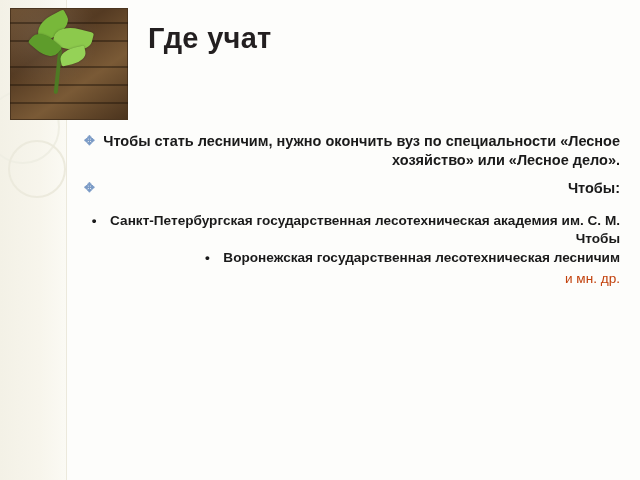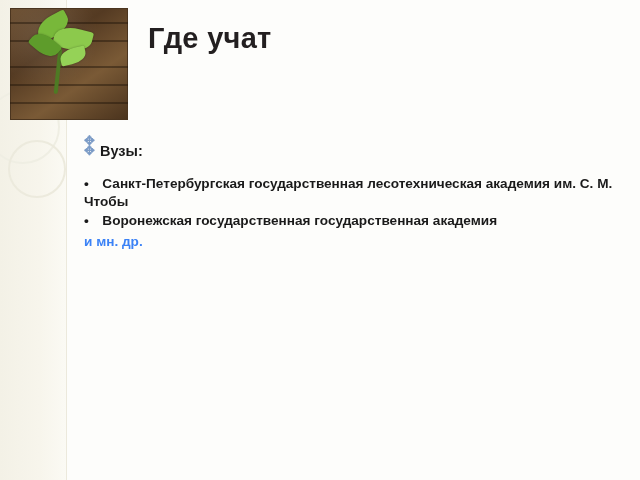--- a/index.html
+++ b/index.html
@@ -12,20 +12,21 @@
     overflow: hidden;
     font-family: "Liberation Sans", sans-serif;
     background: #ffffff;
   }
   .slide {
     position: relative;
     width: 640px;
     height: 480px;
     background: #fdfdfb;
     overflow: hidden;
+    text-align: right;
   }
   
   .left-band {
     position: absolute;
     left: 0;
     top: 0;
     width: 66px;
     height: 480px;
     background: linear-gradient(to right, #f3f1e6 0%, #f7f5ec 60%, #fbfaf4 100%);
     border-right: 1px solid #ece9dc;
@@ -134,22 +135,22 @@
     color: #1a1a1a;
     line-height: 1.35;
   }
   .sub-item {
     margin-bottom: 1px;
     white-space: pre-line;
   }
   .tail {
     margin-top: 2px;
     font-size: 13.6px;
-    font-weight: bold;
-    color: #3b82f6;
+    font-weight: normal;
+    color: #c2410c;
   }
 </style>
 </head>
 <body>
 
 <div class="slide">
 
   <div class="left-band"></div>
 
   <div class="photo">
@@ -164,27 +165,28 @@
     <div class="leaf l3"></div>
     <div class="leaf l4"></div>
   </div>
 
   <div class="title">Где учат</div>
 
   <div class="content">
 
     <div class="bullet-item">
       <span class="marker">✥</span>
+      <span>Чтобы стать лесничим, нужно окончить вуз по специальности «Лесное хозяйство» или «Лесное дело».</span>
     </div>
 
     <div class="bullet-item">
       <span class="marker">✥</span>
-      <span>Вузы:</span>
+      <span>Чтобы:</span>
     </div>
 
     <div class="sub-list">
       <div class="sub-item">• Санкт-Петербургская государственная лесотехническая академия им. С. М. Чтобы</div>
-      <div class="sub-item">• Воронежская государственная государственная академия</div>
+      <div class="sub-item">• Воронежская государственная лесотехническая лесничим</div>
       <div class="tail">и мн. др.</div>
     </div>
 
   </div>
 </div>
 
 </body></html>

